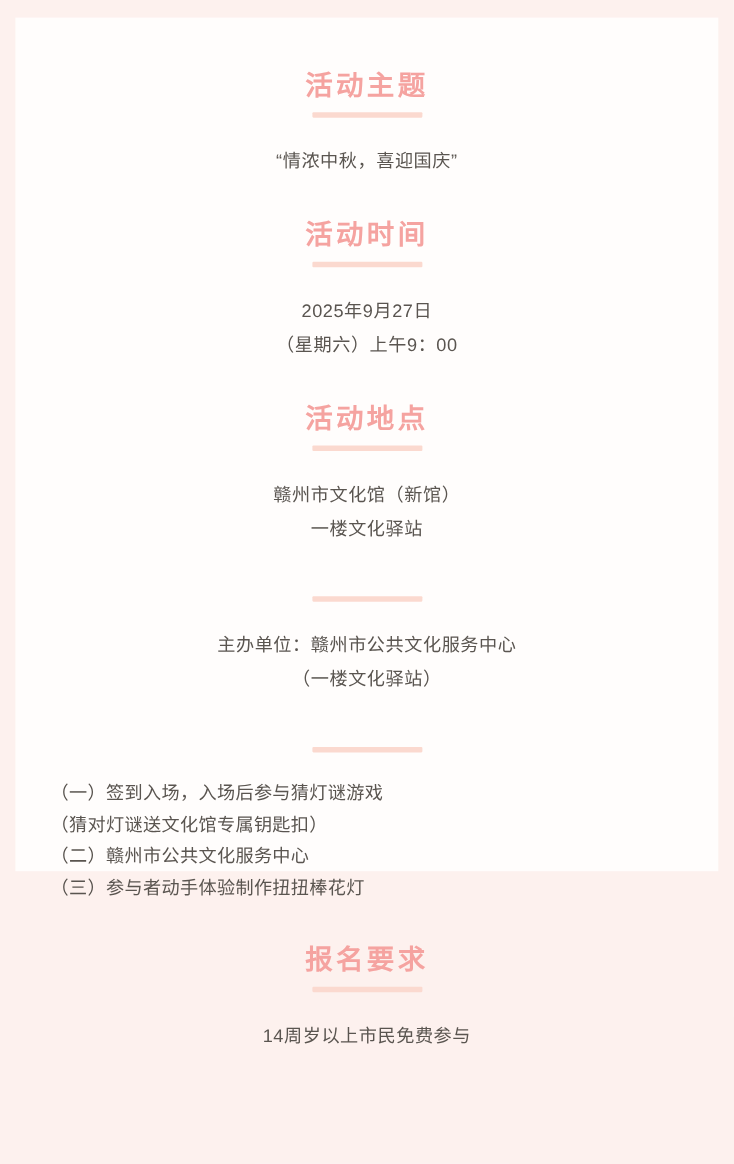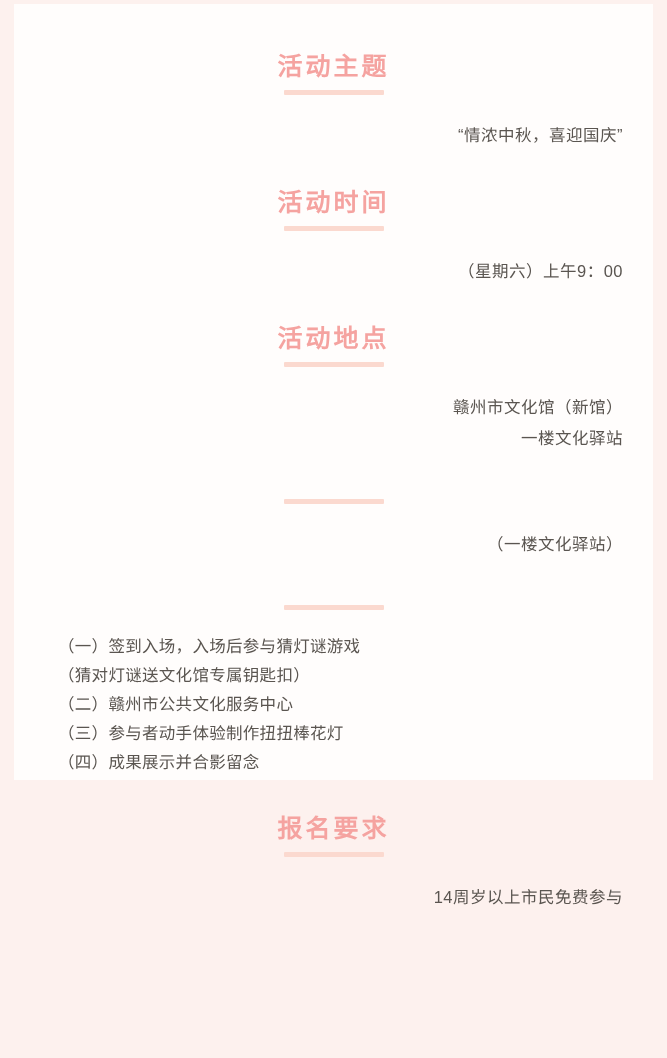--- a/index.html
+++ b/index.html
@@ -16,47 +16,47 @@
   .page {
     position: relative;
     width: 667px;
     height: 1058px;
     background: #fdf1ee;
     box-sizing: border-box;
   }
   .inner {
     position: absolute;
     left: 14px;
-    top: 4px;
+    top: 16px;
     width: 639px;
     height: 776px;
     background: #fffdfc;
     box-sizing: border-box;
-    padding: 0 30px;
+    padding: 0 18px;
   }
   .section {
     width: 100%;
   }
   .sec-title {
     text-align: center;
     color: #f5a3a0;
     font-size: 25px;
     font-weight: bold;
     letter-spacing: 3px;
     line-height: 1.2;
   }
   .sec-underline {
     width: 100px;
     height: 5px;
     background: #fbd9cf;
     margin: 9px auto 0 auto;
     border-radius: 1px;
   }
   .body-line {
-    text-align: right;
+    text-align: center;
     color: #5a5550;
     font-size: 16.5px;
     line-height: 31px;
     letter-spacing: 0.5px;
   }
   .flow-line {
     text-align: left;
     color: #5a5550;
     font-size: 16.5px;
     line-height: 29px;
@@ -83,51 +83,52 @@
       <div class="gap-title-body"></div>
       <div class="body-line">“情浓中秋，喜迎国庆”</div>
     </div>
 
     <div class="gap-body-next"></div>
 
     <div class="section">
       <div class="sec-title">活动时间</div>
       <div class="sec-underline"></div>
       <div class="gap-title-body"></div>
+      <div class="body-line">2025年9月27日</div>
       <div class="body-line">（星期六）上午9：00</div>
     </div>
 
     <div class="gap-body-next"></div>
 
     <div class="section">
       <div class="sec-title">活动地点</div>
       <div class="sec-underline"></div>
       <div class="gap-title-body"></div>
       <div class="body-line">赣州市文化馆（新馆）</div>
       <div class="body-line">一楼文化驿站</div>
     </div>
 
     <div class="gap-body-next"></div>
 
     <div class="section">
       <div class="sec-underline"></div>
       <div class="gap-title-body"></div>
+      <div class="body-line">主办单位：赣州市公共文化服务中心</div>
       <div class="body-line">（一楼文化驿站）</div>
     </div>
 
     <div class="gap-body-next"></div>
 
     <div class="section">
       <div class="sec-underline"></div>
       <div class="gap-flow"></div>
       <div class="flow-line">（一）签到入场，入场后参与猜灯谜游戏</div>
       <div class="flow-line">（猜对灯谜送文化馆专属钥匙扣）</div>
       <div class="flow-line">（二）赣州市公共文化服务中心</div>
       <div class="flow-line">（三）参与者动手体验制作扭扭棒花灯</div>
-      <div class="flow-line">（四）成果展示并合影留念</div>
     </div>
 
     <div class="gap-body-next"></div>
 
     <div class="section">
       <div class="sec-title">报名要求</div>
       <div class="sec-underline"></div>
       <div class="gap-title-body"></div>
       <div class="body-line">14周岁以上市民免费参与</div>
 

